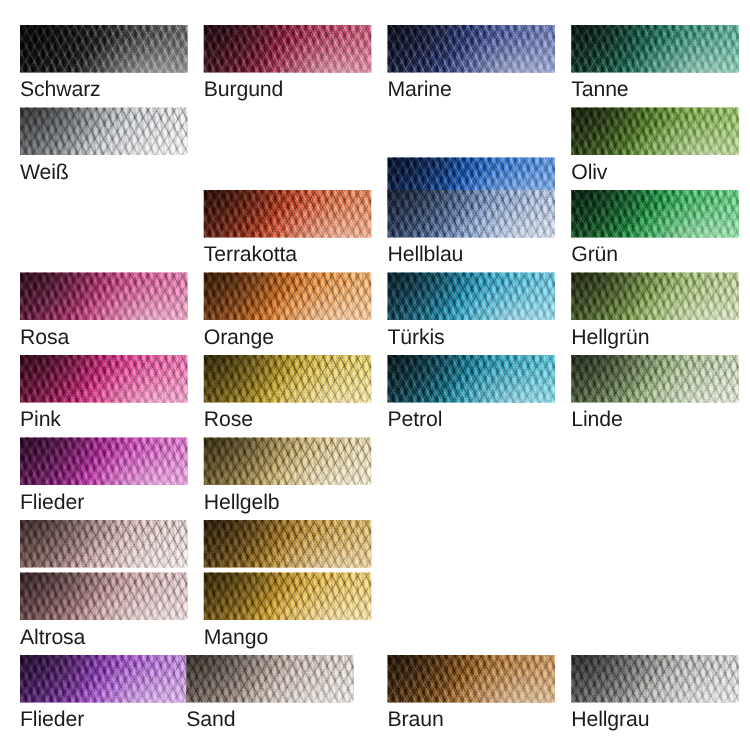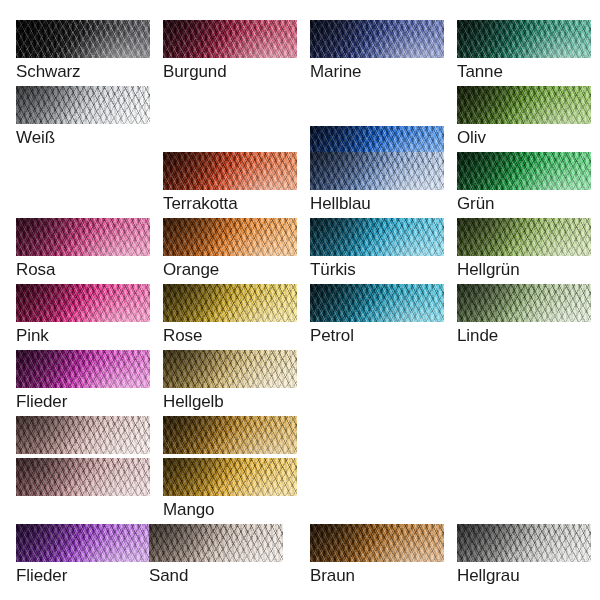--- a/index.html
+++ b/index.html
@@ -174,20 +174,21 @@
     <div class="swatch-cell" style="left: 16px; top: 416px;">
       <div class="swatch-chip" style="width: 134px; height: 38px; background: linear-gradient(106deg, rgb(168, 116, 110) 0%, rgb(217, 176, 172) 46%, rgb(244, 226, 222) 100%);"></div>
       <div class="swatch-label">Haut</div>
     </div>
     <div class="swatch-cell" style="left: 163px; top: 416px;">
       <div class="swatch-chip" style="width: 134px; height: 38px; background: linear-gradient(106deg, rgb(112, 74, 5) 0%, rgb(192, 132, 23) 46%, rgb(232, 185, 80) 100%);"></div>
       <div class="swatch-label">Ocker</div>
     </div>
     <div class="swatch-cell" style="left: 16px; top: 458px;">
       <div class="swatch-chip" style="width: 134px; height: 38px; background: linear-gradient(106deg, rgb(148, 86, 92) 0%, rgb(207, 154, 156) 46%, rgb(239, 208, 209) 100%);"></div>
+      <div class="swatch-label">Altrosa</div>
     </div>
     <div class="swatch-cell" style="left: 163px; top: 458px;">
       <div class="swatch-chip" style="width: 134px; height: 38px; background: linear-gradient(106deg, rgb(147, 103, 3) 0%, rgb(232, 171, 27) 46%, rgb(250, 212, 97) 100%);"></div>
       <div class="swatch-label">Mango</div>
     </div>
     <div class="swatch-cell" style="left: 16px; top: 524px;">
       <div class="swatch-chip" style="width: 134px; height: 38px; background: linear-gradient(106deg, rgb(87, 22, 130) 0%, rgb(162, 57, 214) 46%, rgb(203, 132, 240) 100%);"></div>
       <div class="swatch-label">Flieder</div>
     </div>
     <div class="swatch-cell" style="left: 149px; top: 524px;">

